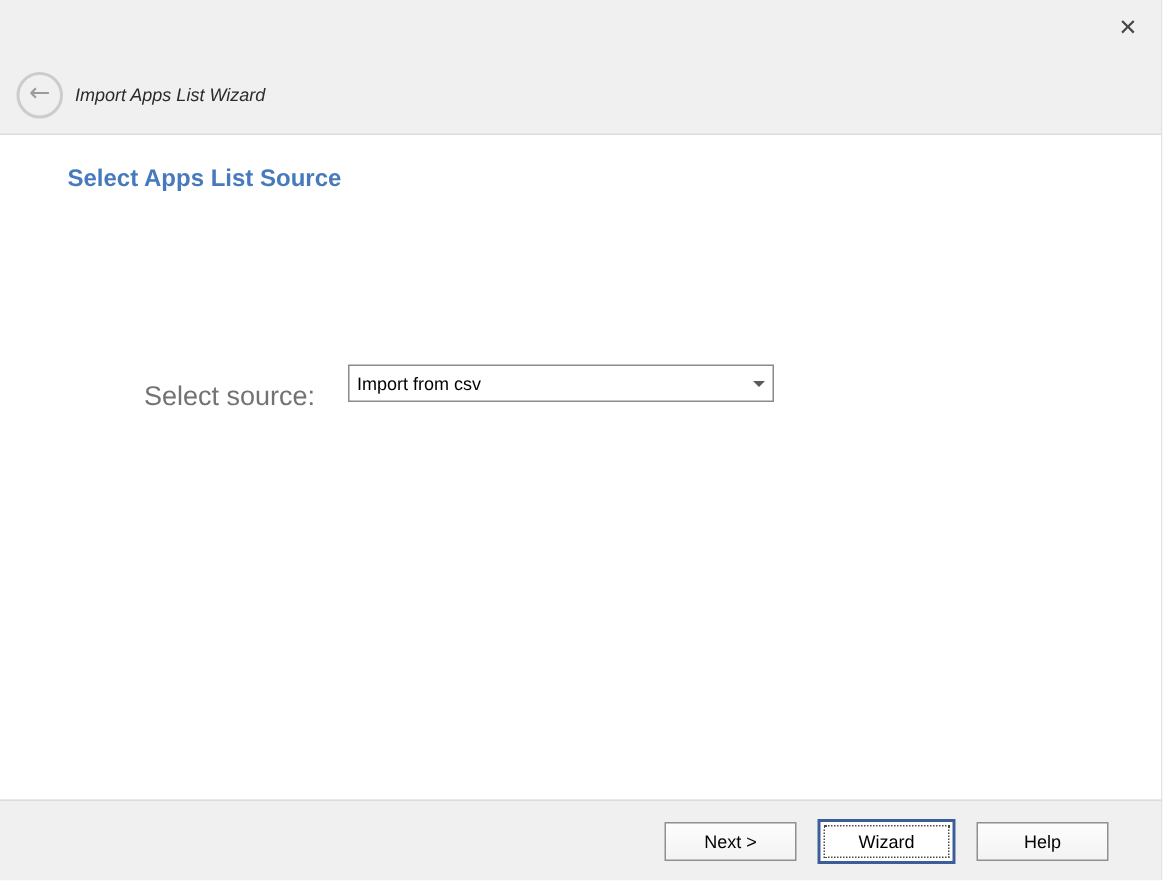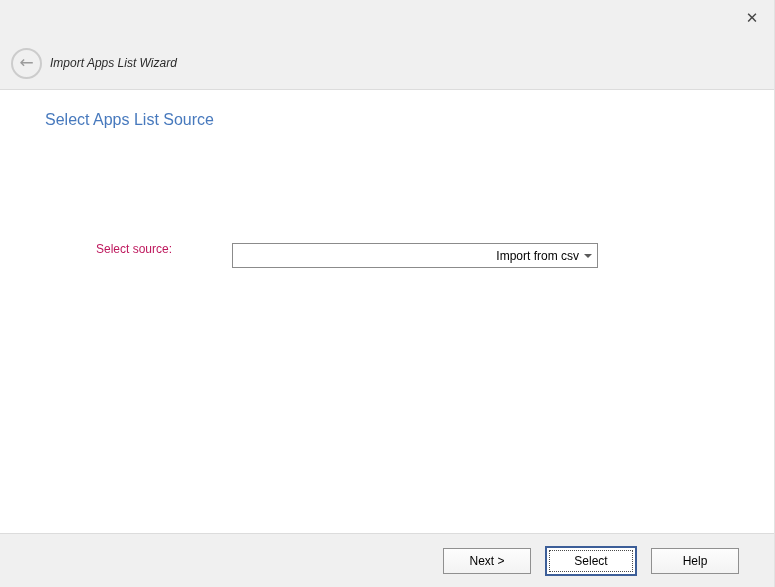--- a/index.html
+++ b/index.html
@@ -66,45 +66,44 @@
   
   .content {
     position: absolute;
     top: 91px; left: 0; right: 0; bottom: 54px;
     background: #ffffff;
   }
   .page-heading {
     position: absolute;
     left: 45px; top: 20px;
     font-size: 16px;
-    font-weight: normal;
+    font-weight: bold;
     color: var(--heading_blue, #4779bd);
   }
   .form-row {
     position: absolute;
     left: 0; top: 151px;
     width: 100%;
     height: 26px;
   }
   .source-label {
     position: absolute;
-    left: 96px; top: 0;
-    font-size: 12px;
-    color: #be185d;
+    left: 96px; top: 12px;
+    font-size: 18px;
+    color: #737373;
   }
   .combobox {
     position: absolute;
     left: 232px; top: 1px;
-    width: 366px; height: 25px;
+    width: 284px; height: 25px;
     background: #ffffff;
     border: 1px solid var(--combo_border, #8b8b8b);
     display: flex;
     align-items: center;
     cursor: default;
-    text-align: right;
   }
   .combobox .combo-value {
     flex: 1;
     padding-left: 5px;
     font-size: 12px;
     color: #000000;
     white-space: nowrap;
     overflow: hidden;
   }
   .combo-arrow {
@@ -174,17 +173,17 @@
       <label class="source-label">Select source:</label>
       <div class="combobox" role="combobox">
         <span class="combo-value">Import from csv</span>
         <span class="combo-arrow"></span>
       </div>
     </div>
   </div>
 
   <div class="footer">
     <button class="btn">Next &gt;</button>
-    <button class="btn btn-default">Select</button>
+    <button class="btn btn-default">Wizard</button>
     <button class="btn">Help</button>
   </div>
 
 </div>
 
 </body></html>

